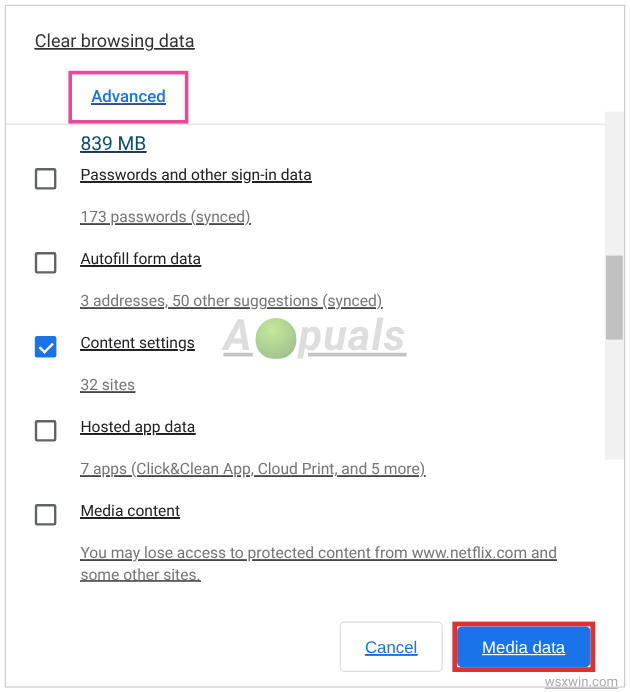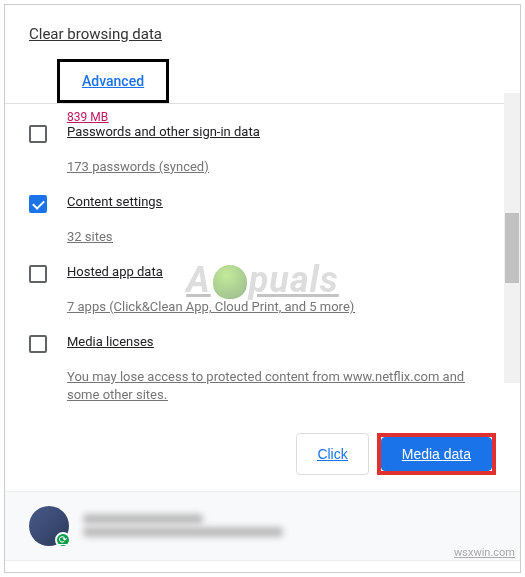--- a/index.html
+++ b/index.html
@@ -41,34 +41,35 @@
       font-size: 14px;
       color: #888;
       font-weight: 500;
       cursor: pointer;
       position: relative;
     }
     .tab.active {
       color: #1a73e8;
     }
     .tab.highlighted {
-      border: 3px solid #000000;
+      border: 3px solid #ec4899;
       padding: 11px 0;
       margin: 0 52px;
       flex: none;
-      width: 112px;
+      width: 100px;
     }
     .list-area {
       padding: 4px 24px 0 24px;
       position: relative;
     }
     .truncated-top {
-      color: #be185d;
-      font-size: 12px;
+      color: #0c4a6e;
+      font-size: 16px;
       padding-left: 38px;
+      margin-bottom: 10px;
       margin-top: 2px;
     }
     .item {
       display: flex;
       align-items: flex-start;
       margin-bottom: 18px;
     }
     .checkbox {
       width: 18px;
       height: 18px;
@@ -217,21 +218,21 @@
       display: inline-block;
       width: 34px; height: 34px;
       background: radial-gradient(circle at 40% 30%, #9d5, #584);
       border-radius: 50% 50% 45% 45%;
       opacity: 0.6;
       vertical-align: middle;
       margin: 0 2px;
     }
     .site-mark {
       position: absolute;
-      bottom: 18px;
+      bottom: 2px;
       right: 10px;
       font-size: 11px;
       color: #aaa;
     }
   </style>
 </head>
 <body>
 
 <div class="dialog">
 
@@ -250,48 +251,55 @@
     <div class="truncated-top">839 MB</div>
 
     <div class="item">
       <div class="checkbox"></div>
       <div class="item-text">
         <div class="item-label">Passwords and other sign-in data</div>
         <div class="item-sub">173 passwords (synced)</div>
       </div>
     </div>
 
+    <div class="item">
+      <div class="checkbox"></div>
+      <div class="item-text">
+        <div class="item-label">Autofill form data</div>
+        <div class="item-sub">3 addresses, 50 other suggestions (synced)</div>
+      </div>
+    </div>
 
     <div class="item">
       <div class="checkbox checked"></div>
       <div class="item-text">
         <div class="item-label">Content settings</div>
         <div class="item-sub">32 sites</div>
       </div>
     </div>
 
     <div class="item">
       <div class="checkbox"></div>
       <div class="item-text">
         <div class="item-label">Hosted app data</div>
         <div class="item-sub">7 apps (Click&amp;Clean App, Cloud Print, and 5 more)</div>
       </div>
     </div>
 
     <div class="item">
       <div class="checkbox"></div>
       <div class="item-text">
-        <div class="item-label">Media licenses</div>
+        <div class="item-label">Media content</div>
         <div class="item-sub">You may lose access to protected content from www.netflix.com and some other sites.</div>
       </div>
     </div>
   </div>
 
   <div class="actions">
-    <button class="btn btn-cancel">Click</button>
+    <button class="btn btn-cancel">Cancel</button>
     <span class="btn-clear-wrap">
       <button class="btn btn-clear">Media data</button>
     </span>
   </div>
 
   <div class="account-section">
     <div class="avatar">
       <div class="avatar-badge">⟳</div>
     </div>
     <div class="account-lines">

